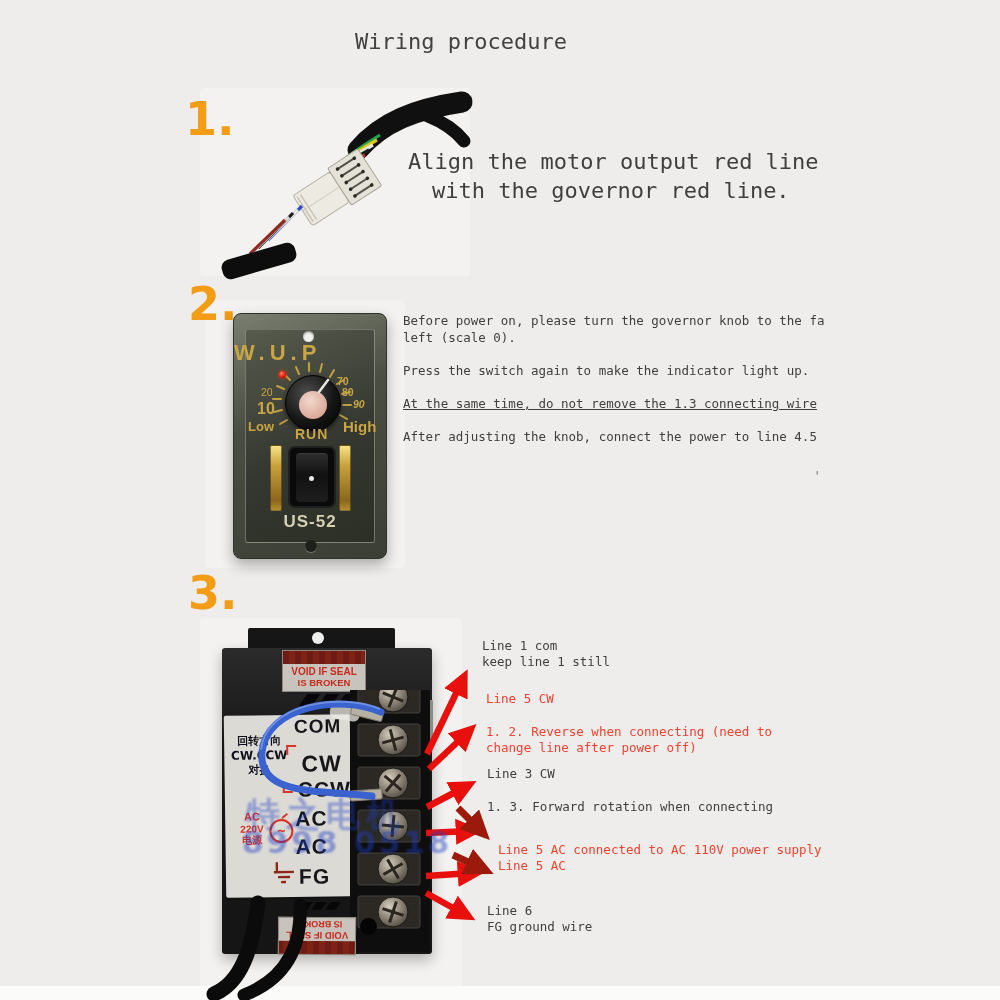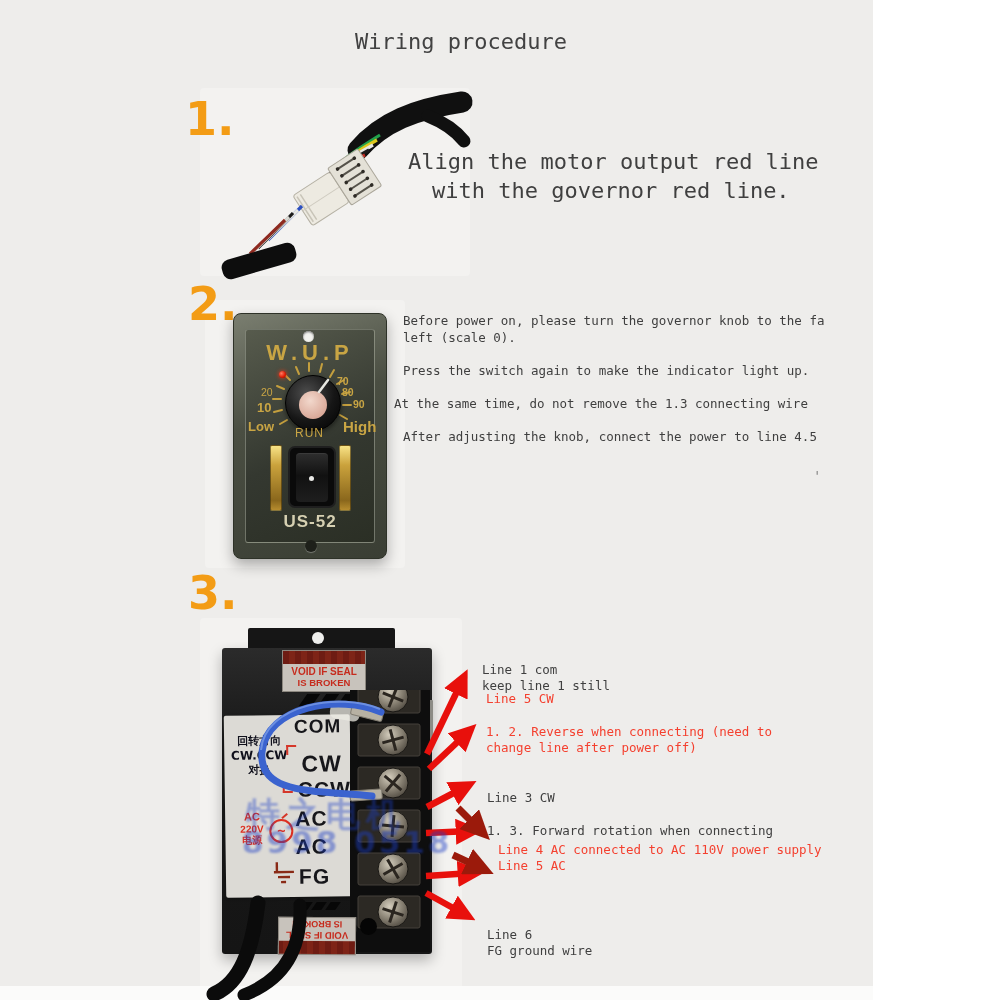--- a/index.html
+++ b/index.html
@@ -1,21 +1,21 @@
 <!DOCTYPE html>
 <html><head>
 <meta charset="utf-8">
 <style>
   html,body{margin:0;padding:0;}
-  .canvas{position:relative;width:873px;height:1000px;background:#eeedeb;overflow:hidden;
+  .canvas{position:relative;width:1000px;height:1000px;background:#eeedeb;overflow:hidden;
           font-family:"DejaVu Sans Mono",monospace;color:#3f3f3f;}
   .abs{position:absolute;}
   .mono{font-family:"DejaVu Sans Mono",monospace;}
   .sans{font-family:"Liberation Sans",sans-serif;}
-  .txt-dark{color:#3f3f3f;margin-top:24px;}
+  .txt-dark{color:#3f3f3f;}
   .txt-red{color:#f4402f;}
   .step-num{font-family:"DejaVu Sans",sans-serif;font-weight:bold;font-size:46px;line-height:1;color:#f39c15;}
   .photo-bg{background:#f3f2f0;border-radius:4px;}
   .cap{font-size:22px;line-height:1.25;white-space:pre;}
   .small-txt{font-size:12.5px;line-height:16px;white-space:pre;}
   
   .p2-outer{background:linear-gradient(160deg,#7a7e70,#4a4e42 40%,#3a3e34);border:1px solid #2e3228;
             border-radius:8px;box-shadow:0 6px 14px rgba(0,0,0,.30);}
   .p2-inner{position:absolute;left:11px;top:15px;width:128px;height:212px;border-radius:3px;
             background:linear-gradient(155deg,#575b4d,#343830 55%,#2b2f25);
@@ -71,64 +71,64 @@
   <div class="abs step-num" style="left:185px;top:96px;">1.</div>
   <div class="abs step-num" style="left:188px;top:281px;">2.</div>
   <div class="abs step-num" style="left:188px;top:570px;">3.</div>
 
   <div class="abs mono cap" style="left:408px;top:148px;">Align the motor output red line</div>
   <div class="abs mono cap" style="left:432px;top:177px;">with the governor red line.</div>
 
   <div class="abs mono small-txt" style="left:403px;top:313px;">Before power on, please turn the governor knob to the fa</div>
   <div class="abs mono small-txt" style="left:403px;top:330px;">left (scale 0).</div>
   <div class="abs mono small-txt" style="left:403px;top:363px;">Press the switch again to make the indicator light up.</div>
-  <div class="abs mono small-txt" style="left:394px;top:396px;">At the same time, do not remove the 1.3 connecting wire</div>
+  <div class="abs mono small-txt" style="left:403px;top:396px;text-decoration:underline;">At the same time, do not remove the 1.3 connecting wire</div>
   <div class="abs mono small-txt" style="left:403px;top:429px;">After adjusting the knob, connect the power to line 4.5</div>
   <div class="abs mono" style="left:813px;top:468px;font-size:14px;color:#8a8a8a;">'</div>
 
   <div class="abs p2-outer" style="left:233px;top:313px;width:152px;height:244px;">
     <div class="p2-inner"></div>
     <div class="abs" style="left:69px;top:17px;width:11px;height:11px;border-radius:50%;background:#f2f2ee;box-shadow:inset 0 1px 2px #777;"></div>
-    <div class="abs sans gold" style="left:0;top:26px;width:100%;text-align:center;font-size:22px;font-weight:bold;letter-spacing:5px;">W.U.P</div>
+    <div class="abs sans gold" style="left:0;top:26px;width:100%;font-size:22px;font-weight:bold;letter-spacing:5px;">W.U.P</div>
 
     <svg class="abs" style="left:0;top:0;" width="152" height="244">
       <g stroke="#c49f3e" stroke-width="2" stroke-linecap="round">
         <line x1="53" y1="106" x2="46" y2="110"></line>
           <line x1="48" y1="96" x2="40" y2="98"></line>
         <line x1="47" y1="85" x2="39" y2="85"></line>
           <line x1="50" y1="75" x2="43" y2="72"></line>
         <line x1="56" y1="66" x2="50" y2="60"></line>
           <line x1="65" y1="60" x2="62" y2="53"></line>
         <line x1="75" y1="57" x2="75" y2="49"></line>
           <line x1="86" y1="58" x2="88" y2="50"></line>
         <line x1="96" y1="63" x2="100" y2="56"></line>
           <line x1="103" y1="70" x2="110" y2="66"></line>
         <line x1="108" y1="80" x2="116" y2="78"></line>
           <line x1="109" y1="91" x2="117" y2="91"></line>
         <line x1="106" y1="101" x2="113" y2="105"></line>
       </g>
     </svg>
 
     <span class="abs sans gold" style="left:27px;top:72px;font-size:10.5px;font-weight:normal;">20</span>
-    <span class="abs sans gold" style="left:23px;top:86px;font-size:13px;font-weight:bold;">10</span>
+    <span class="abs sans gold" style="left:23px;top:86px;font-size:16px;font-weight:bold;">10</span>
     <span class="abs sans gold" style="left:103px;top:61px;font-size:10.5px;font-weight:bold;">70</span>
     <span class="abs sans gold" style="left:108px;top:72px;font-size:10.5px;font-weight:bold;">80</span>
-    <span class="abs sans gold" style="left:119px;top:84px;font-size:10.5px;font-weight:bold;">90</span>
+    <span class="abs sans gold" style="left:119px;top:84px;font-size:10.5px;font-weight:bold;font-style:italic;">90</span>
 
     <div class="led"></div>
     <div class="knob">
       <div class="knob-center"></div>
       <svg width="54" height="54" style="position:absolute;left:0;top:0;">
         <line x1="33" y1="16" x2="42" y2="4" stroke="#e8e8e2" stroke-width="2.5" stroke-linecap="round"></line>
       </svg>
     </div>
 
     <span class="abs sans gold" style="left:14px;top:105px;font-size:13px;font-weight:bold;">Low</span>
     <span class="abs sans gold" style="left:109px;top:104px;font-size:15px;font-weight:bold;">High</span>
-    <span class="abs sans gold" style="left:61px;top:112px;font-size:12px;font-weight:normal;letter-spacing:1px;">RUN</span>
+    <span class="abs sans gold" style="left:61px;top:112px;font-size:14px;font-weight:bold;letter-spacing:1px;">RUN</span>
 
     <div class="gold-bar" style="left:36px;top:131px;"></div>
     <div class="gold-bar" style="left:105px;top:131px;"></div>
     <div class="switch">
       <div class="rocker">
         <div class="rocker-dot"></div>
       </div>
     </div>
 
     <div class="abs sans" style="left:0;top:198px;width:100%;text-align:center;font-size:17px;font-weight:bold;letter-spacing:1px;color:#d6d0b2;">US-52</div>
@@ -349,18 +349,18 @@
   <div class="wm" style="left:246px;top:792px;font-size:34px;letter-spacing:6px;color:rgba(28,62,198,0.40);">特之电机</div>
   <div class="wm" style="left:242px;top:824px;font-size:31px;letter-spacing:3px;color:rgba(28,62,198,0.45);filter:blur(0.8px);">8998 0518</div>
 
   <div class="abs mono small-txt txt-dark" style="left:482px;top:638px;">Line 1 com</div>
   <div class="abs mono small-txt txt-dark" style="left:482px;top:654px;">keep line 1 still</div>
   <div class="abs mono small-txt txt-red" style="left:486px;top:691px;">Line 5 CW</div>
   <div class="abs mono small-txt txt-red" style="left:486px;top:724px;">1. 2. Reverse when connecting (need to</div>
   <div class="abs mono small-txt txt-red" style="left:486px;top:740px;">change line after power off)</div>
   <div class="abs mono small-txt txt-dark" style="left:487px;top:766px;">Line 3 CW</div>
   <div class="abs mono small-txt txt-dark" style="left:487px;top:799px;">1. 3. Forward rotation when connecting</div>
-  <div class="abs mono small-txt txt-red" style="left:498px;top:842px;">Line 4 AC connected to AC 110V power supply</div>
+  <div class="abs mono small-txt txt-red" style="left:498px;top:842px;">Line 5 AC connected to AC 110V power supply</div>
   <div class="abs mono small-txt txt-red" style="left:498px;top:858px;">Line 5 AC</div>
   <div class="abs mono small-txt txt-dark" style="left:487px;top:903px;">Line 6</div>
   <div class="abs mono small-txt txt-dark" style="left:487px;top:919px;">FG ground wire</div>
 
 </div>
 
 </body></html>

